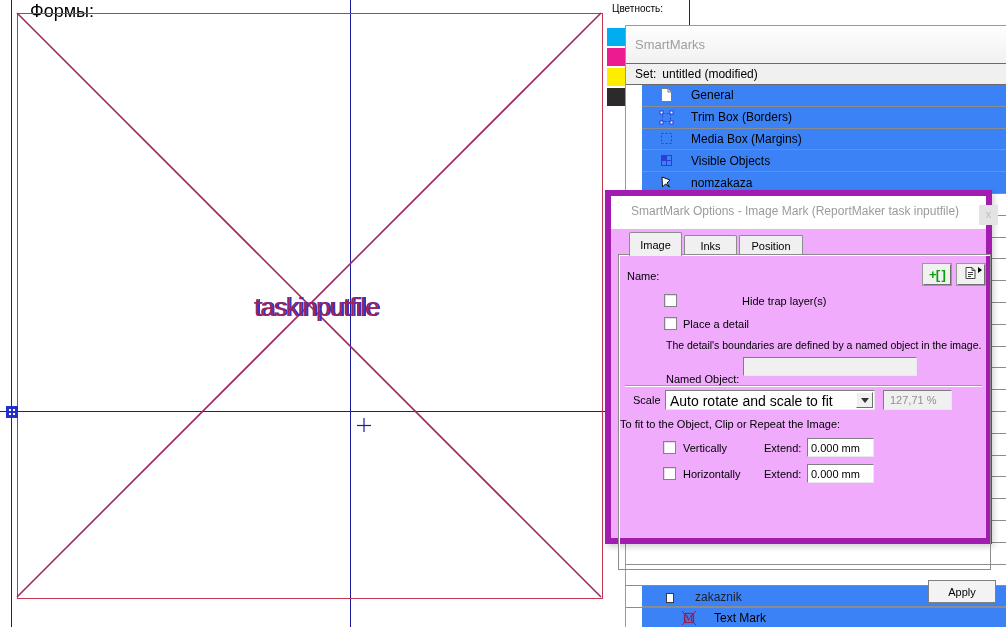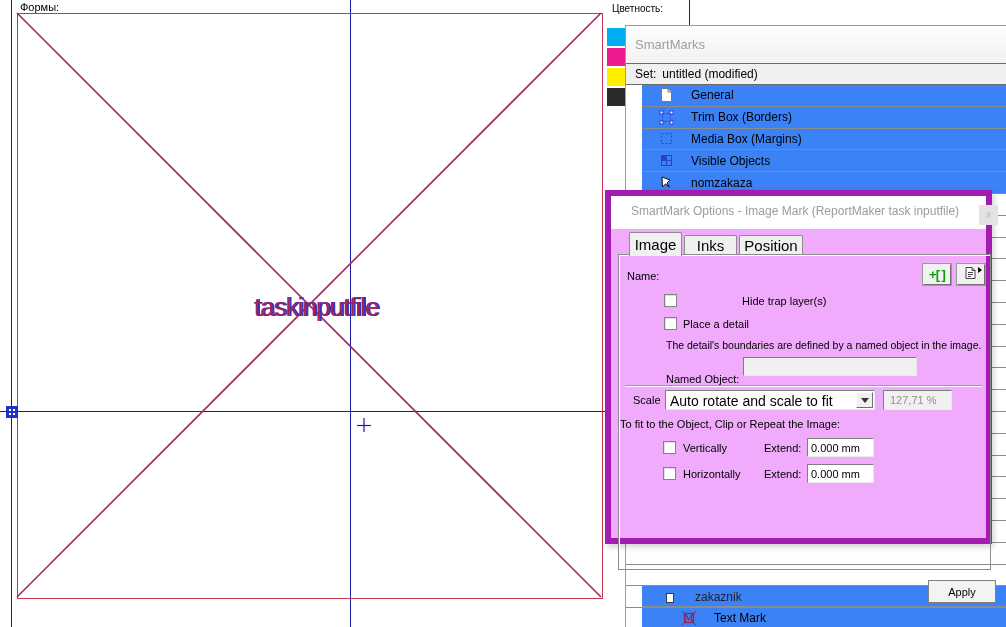--- a/index.html
+++ b/index.html
@@ -2,21 +2,21 @@
 <html><head>
 <meta charset="utf-8">
 <style>
   html,body{margin:0;padding:0;}
   .app{position:relative;width:1006px;height:627px;background:#ffffff;overflow:hidden;
        font-family:"Liberation Sans",sans-serif;color:#000;}
   .abs{position:absolute;}
   .nowrap{white-space:nowrap;}
 
   
-  .forms-label{left:20px;top:1px;font-size:11px;}
+  .forms-label{left:30px;top:1px;font-size:18px;}
   .vguide{width:1px;background:#1a1aa0;top:0;height:627px;}
   .hguide{height:1px;background:#1a1aa0;left:0;width:605px;top:411px;}
   .redbox{left:17px;top:13px;width:584px;height:584px;border:1px solid #c23650;}
   .marks-svg{left:0;top:0;}
   .handle{left:6px;top:406px;width:12px;height:12px;background:#2030c8;}
   .handle i{position:absolute;width:2px;height:2px;background:#fff;}
   .ph-text{left:236px;top:292px;width:160px;text-align:center;font-size:26px;letter-spacing:-1px;
            color:#a12355;text-shadow:2px 0 0 #3434c8;}
 
   
@@ -46,21 +46,21 @@
   .prow.deep2{position:absolute;left:0;top:582.2px;width:100%;padding-left:39px;box-sizing:border-box;}
 
   
   .dialog{left:605px;top:190px;width:387px;height:354px;background:#f0abfc;
           border:6px solid #a21caf;box-shadow:2px 3px 6px rgba(0,0,0,0.18);z-index:20;box-sizing:border-box;}
   .dlg-titlebar{position:absolute;left:0;top:0;width:100%;height:33px;background:#ffffff;}
   .dlg-title{position:absolute;left:20px;top:8px;font-size:12px;color:#9b9b9b;}
   .dlg-close{position:absolute;left:368px;top:9px;width:19px;height:20px;background:#e3e3e3;
              color:#bdbdbd;font-size:11px;text-align:center;line-height:19px;}
   .tab{position:absolute;background:#f0f0f0;border:1px solid #8c8c8c;border-bottom:none;
-       border-radius:2px 2px 0 0;font-size:15px;display:flex;align-items:center;justify-content:center;}
+       border-radius:2px 2px 0 0;font-size:11px;display:flex;align-items:center;justify-content:center;}
   .tab.active{left:18px;top:36px;width:51px;height:23px;z-index:3;}
   .tab.t2{left:73px;top:39px;width:51px;height:19px;}
   .tab.t3{left:128px;top:39px;width:62px;height:19px;}
   .tabpage{position:absolute;left:7px;top:58px;width:371px;height:314px;
            border:1px solid #8c8c8c;box-shadow:inset 1px 1px 0 #fdfdfd;z-index:2;}
   .lbl{position:absolute;font-size:11px;white-space:nowrap;}
   .sunken{position:absolute;background:#fff;border:1px solid;border-color:#7e7e7e #e9e9e9 #e9e9e9 #7e7e7e;
           font-size:11px;box-sizing:border-box;}
   input.sunken{padding:1px 3px;outline:none;font-family:"Liberation Sans",sans-serif;}
   .disabled-f{background:#f0f0f0;color:#8f8f8f;}

